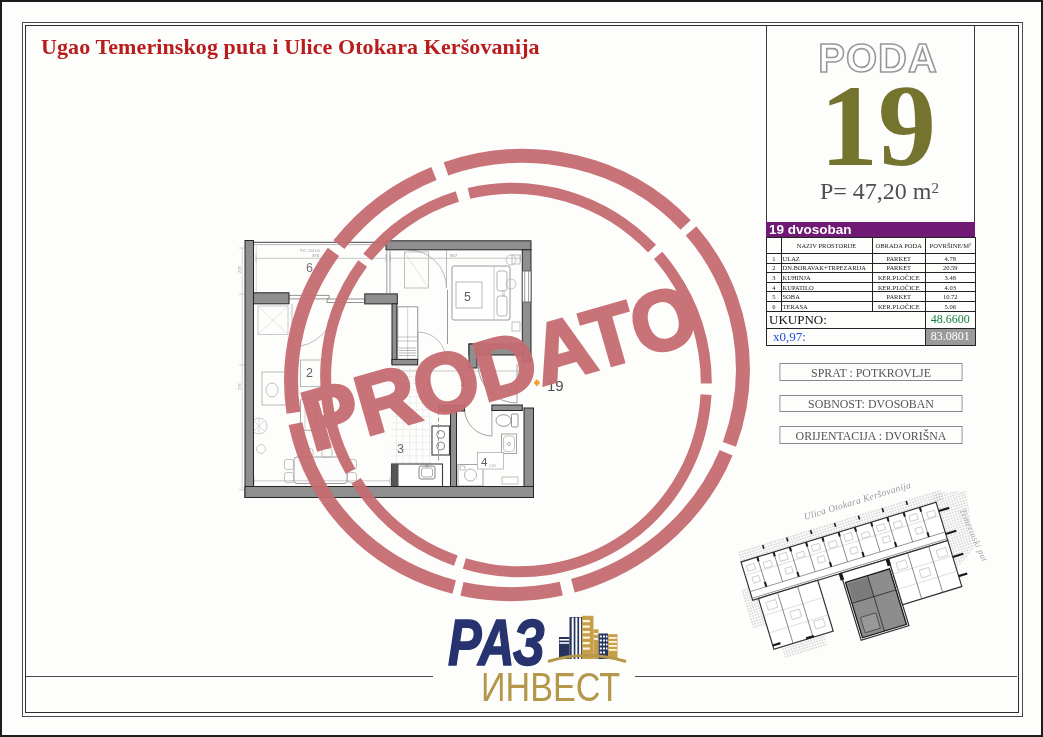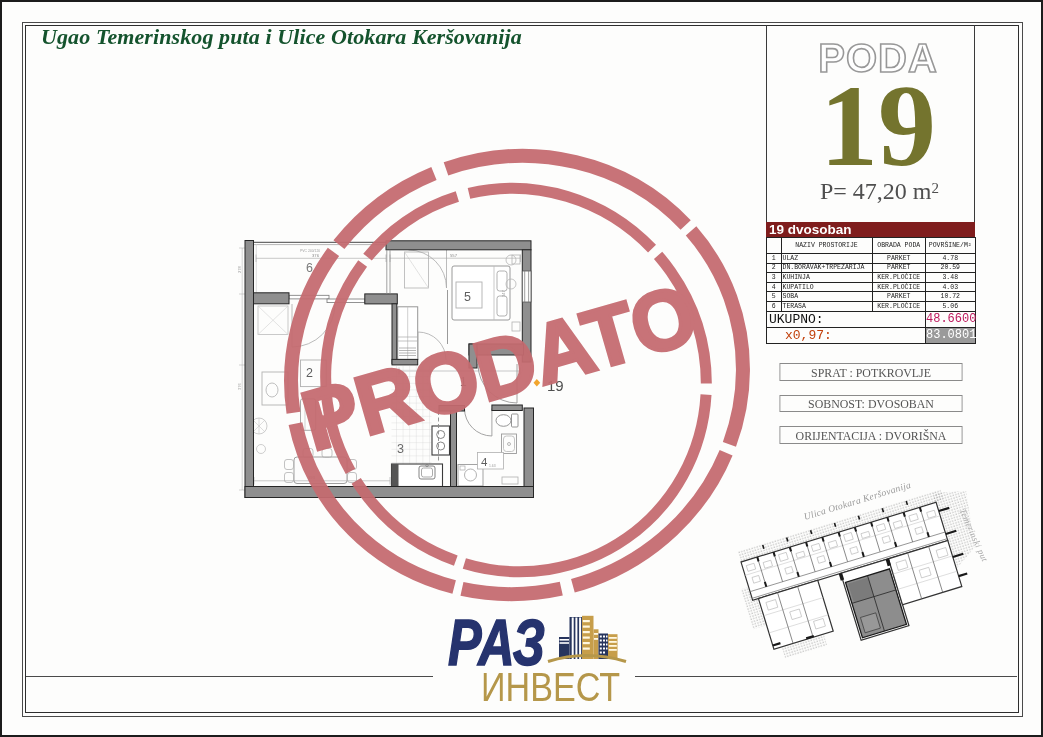--- a/index.html
+++ b/index.html
@@ -14,37 +14,37 @@
 <div class="abs" style="left:1040.5px;top:0;width:2.5px;height:737px;background:#1c1c1c"></div>
 
 <div class="abs" style="left:0;top:734.5px;width:1043px;height:2.5px;background:#1c1c1c"></div>
 
 <div class="abs" style="left:21.5px;top:21.5px;width:999px;height:693px;border:1px solid #4a4a4a"></div>
 
 <div class="abs" style="left:25px;top:25px;width:991.5px;height:685.5px;border:1.5px solid #2e2e2e"></div>
 
 <div class="abs" style="left:26px;top:675.8px;width:991px;height:1px;background:#4a4a4a"></div>
 
-<div class="abs" style="left:41px;top:24px;width:700px;font-family:'Liberation Serif',serif;font-style:italic;font-weight:bold;font-size:22px;color:#14532d;letter-spacing:0.1px">Ugao Temerinskog puta i Ulice Otokara Keršovanija</div>
+<div class="abs" style="left:41px;top:34px;width:700px;font-family:'Liberation Serif',serif;font-weight:bold;font-size:22px;color:#b91c1c;letter-spacing:0.1px">Ugao Temerinskog puta i Ulice Otokara Keršovanija</div>
 
 <div class="abs" style="left:765.5px;top:25px;width:1px;height:196.5px;background:#3a3a3a"></div>
 
 <div class="abs" style="left:974px;top:25px;width:1px;height:196.5px;background:#3a3a3a"></div>
 
 <div class="abs" style="left:774px;top:36px;width:208px;text-align:center;font-size:40px;font-weight:bold;letter-spacing:1px;color:#ffffff;-webkit-text-stroke:1.6px #989898">PODA</div>
 
 <div class="abs" style="left:772px;top:68px;width:212px;text-align:center;font-family:'Liberation Serif',serif;font-weight:bold;font-size:116px;line-height:1;color:#74742e">19</div>
 
 <div class="abs" style="left:772px;top:178px;width:215px;text-align:center;font-family:'Liberation Serif',serif;font-size:24px;color:#4f4f4f">P= 47,20 m<span style="font-size:15px;vertical-align:6px">2</span></div>
 
 <div class="abs" style="left:766px;top:221.5px;width:208.5px">
 
-  <div style="height:15.5px;background:#7f1d1d;color:#fff;font-size:13.5px;font-weight:bold;padding-left:3px;line-height:15px">19 dvosoban</div>
-
-  <table style="border-collapse:collapse;width:208.5px;table-layout:fixed;font-family:Liberation Mono, monospace" cellspacing="0" cellpadding="0">
+  <div style="height:15.5px;background:#701a75;color:#fff;font-size:13.5px;font-weight:bold;padding-left:3px;line-height:15px">19 dvosoban</div>
+
+  <table style="border-collapse:collapse;width:208.5px;table-layout:fixed;font-family:Liberation Serif, serif" cellspacing="0" cellpadding="0">
     <colgroup>
         <col style="width:14.5px">
         <col style="width:91px">
         <col style="width:53.5px">
         <col style="width:49.5px">
       </colgroup>
 
     <tbody>
         <tr style="height:16px">
           <td style="border:1px solid #222"></td>
@@ -90,25 +90,25 @@
 
     <tr style="height:9.6px;font-size:6.5px;color:#222">
           <td style="border:1px solid #222;text-align:center">6</td>
           <td style="border:1px solid #222;padding-left:1px">TERASA</td>
           <td style="border:1px solid #222;text-align:center">KER.PLOČICE</td>
           <td style="border:1px solid #222;text-align:center">5.06</td>
         </tr>
 
     <tr style="height:15.3px">
           <td colspan="3" style="border:1px solid #222;font-size:13px;color:#111;padding-left:2px">UKUPNO:</td>
-          <td style="border:1px solid #222;text-align:right;font-size:12px;color:#be185d">48.6600</td>
+          <td style="border:1px solid #222;text-align:center;font-size:12px;color:#15803d">48.6600</td>
         </tr>
 
     <tr style="height:16.2px">
-          <td colspan="3" style="border:1px solid #222;font-size:13px;color:#c2410c;padding-left:18px">x0,97:</td>
+          <td colspan="3" style="border:1px solid #222;font-size:13px;color:#1d4ed8;padding-left:6px">x0,97:</td>
           <td style="border:1px solid #222;text-align:center;font-size:12px;color:#fff;background:#9a9a9a">83.0801</td>
         </tr>
   </tbody>
     </table>
 </div>
 
 <div class="abs" style="left:766.5px;top:362.5px;width:206px;height:16px;border:1px solid #8a8a8a;text-align:center;font-family:'Liberation Serif',serif;font-size:13.5px;color:#555;line-height:17px;transform:scaleX(0.88)">SPRAT : POTKROVLJE</div>
 
 <div class="abs" style="left:766.5px;top:394.5px;width:206px;height:15px;border:1px solid #8a8a8a;text-align:center;font-family:'Liberation Serif',serif;font-size:13.5px;color:#555;line-height:16px;transform:scaleX(0.88)">SOBNOST: DVOSOBAN</div>
 

